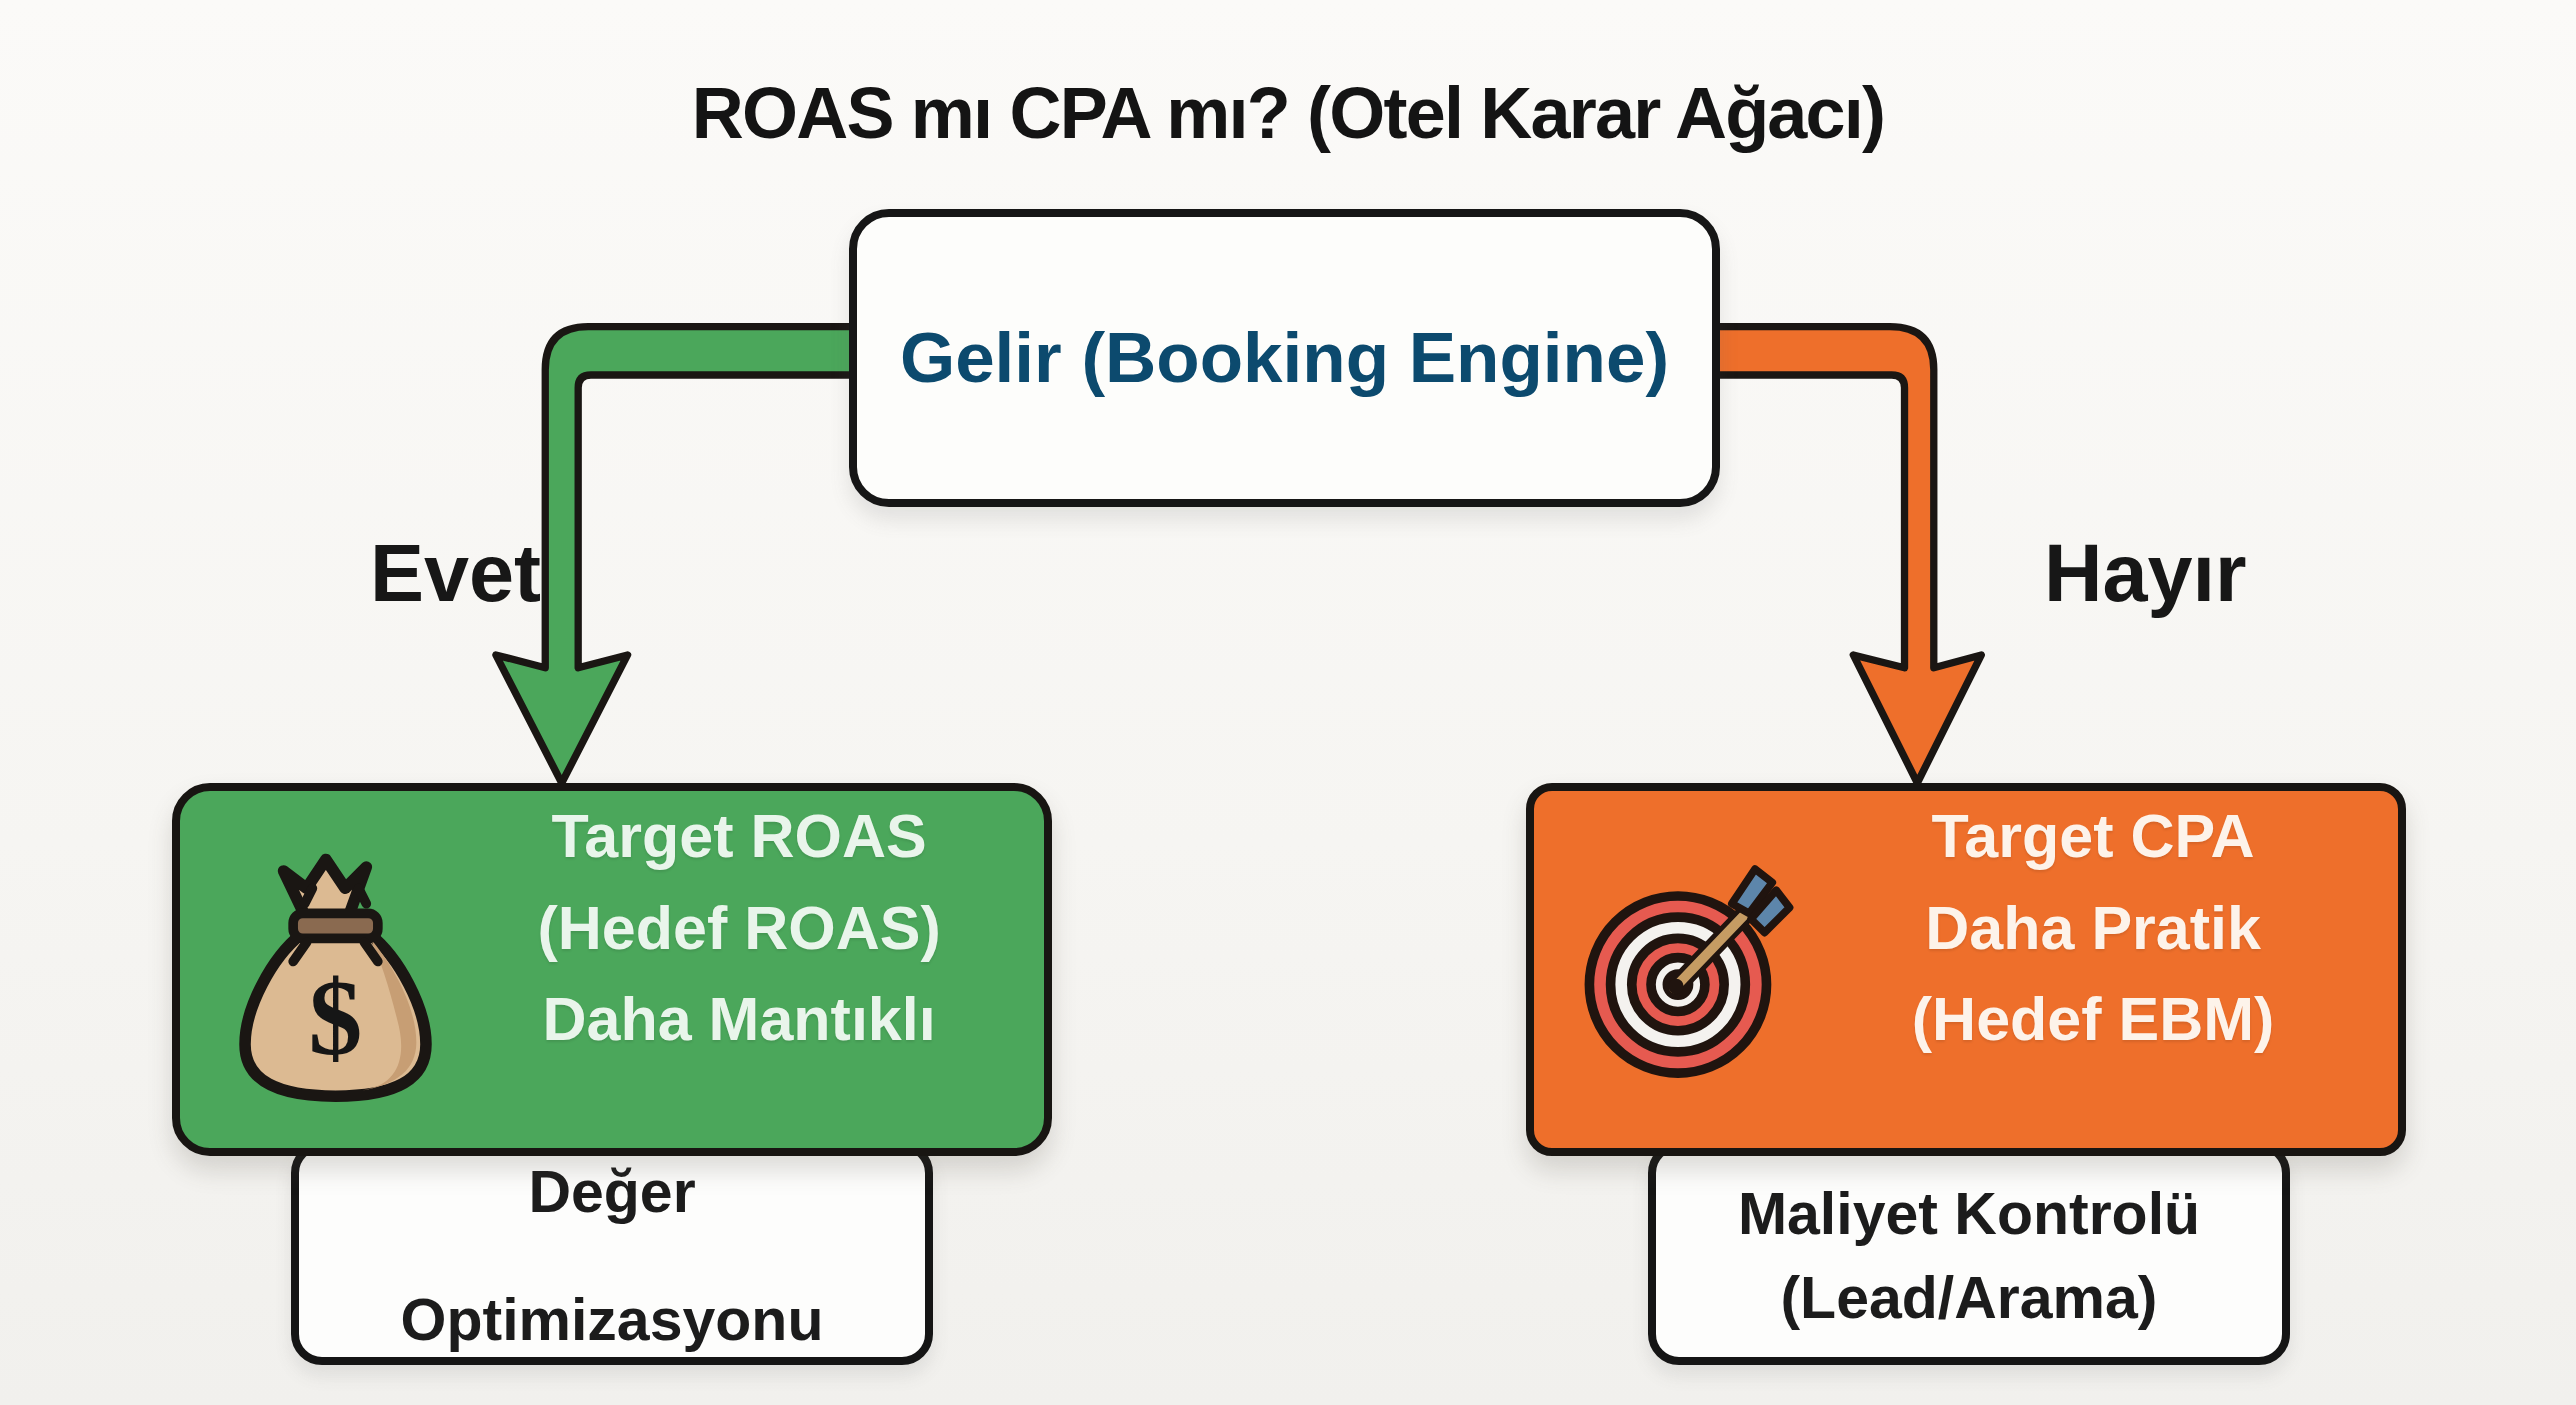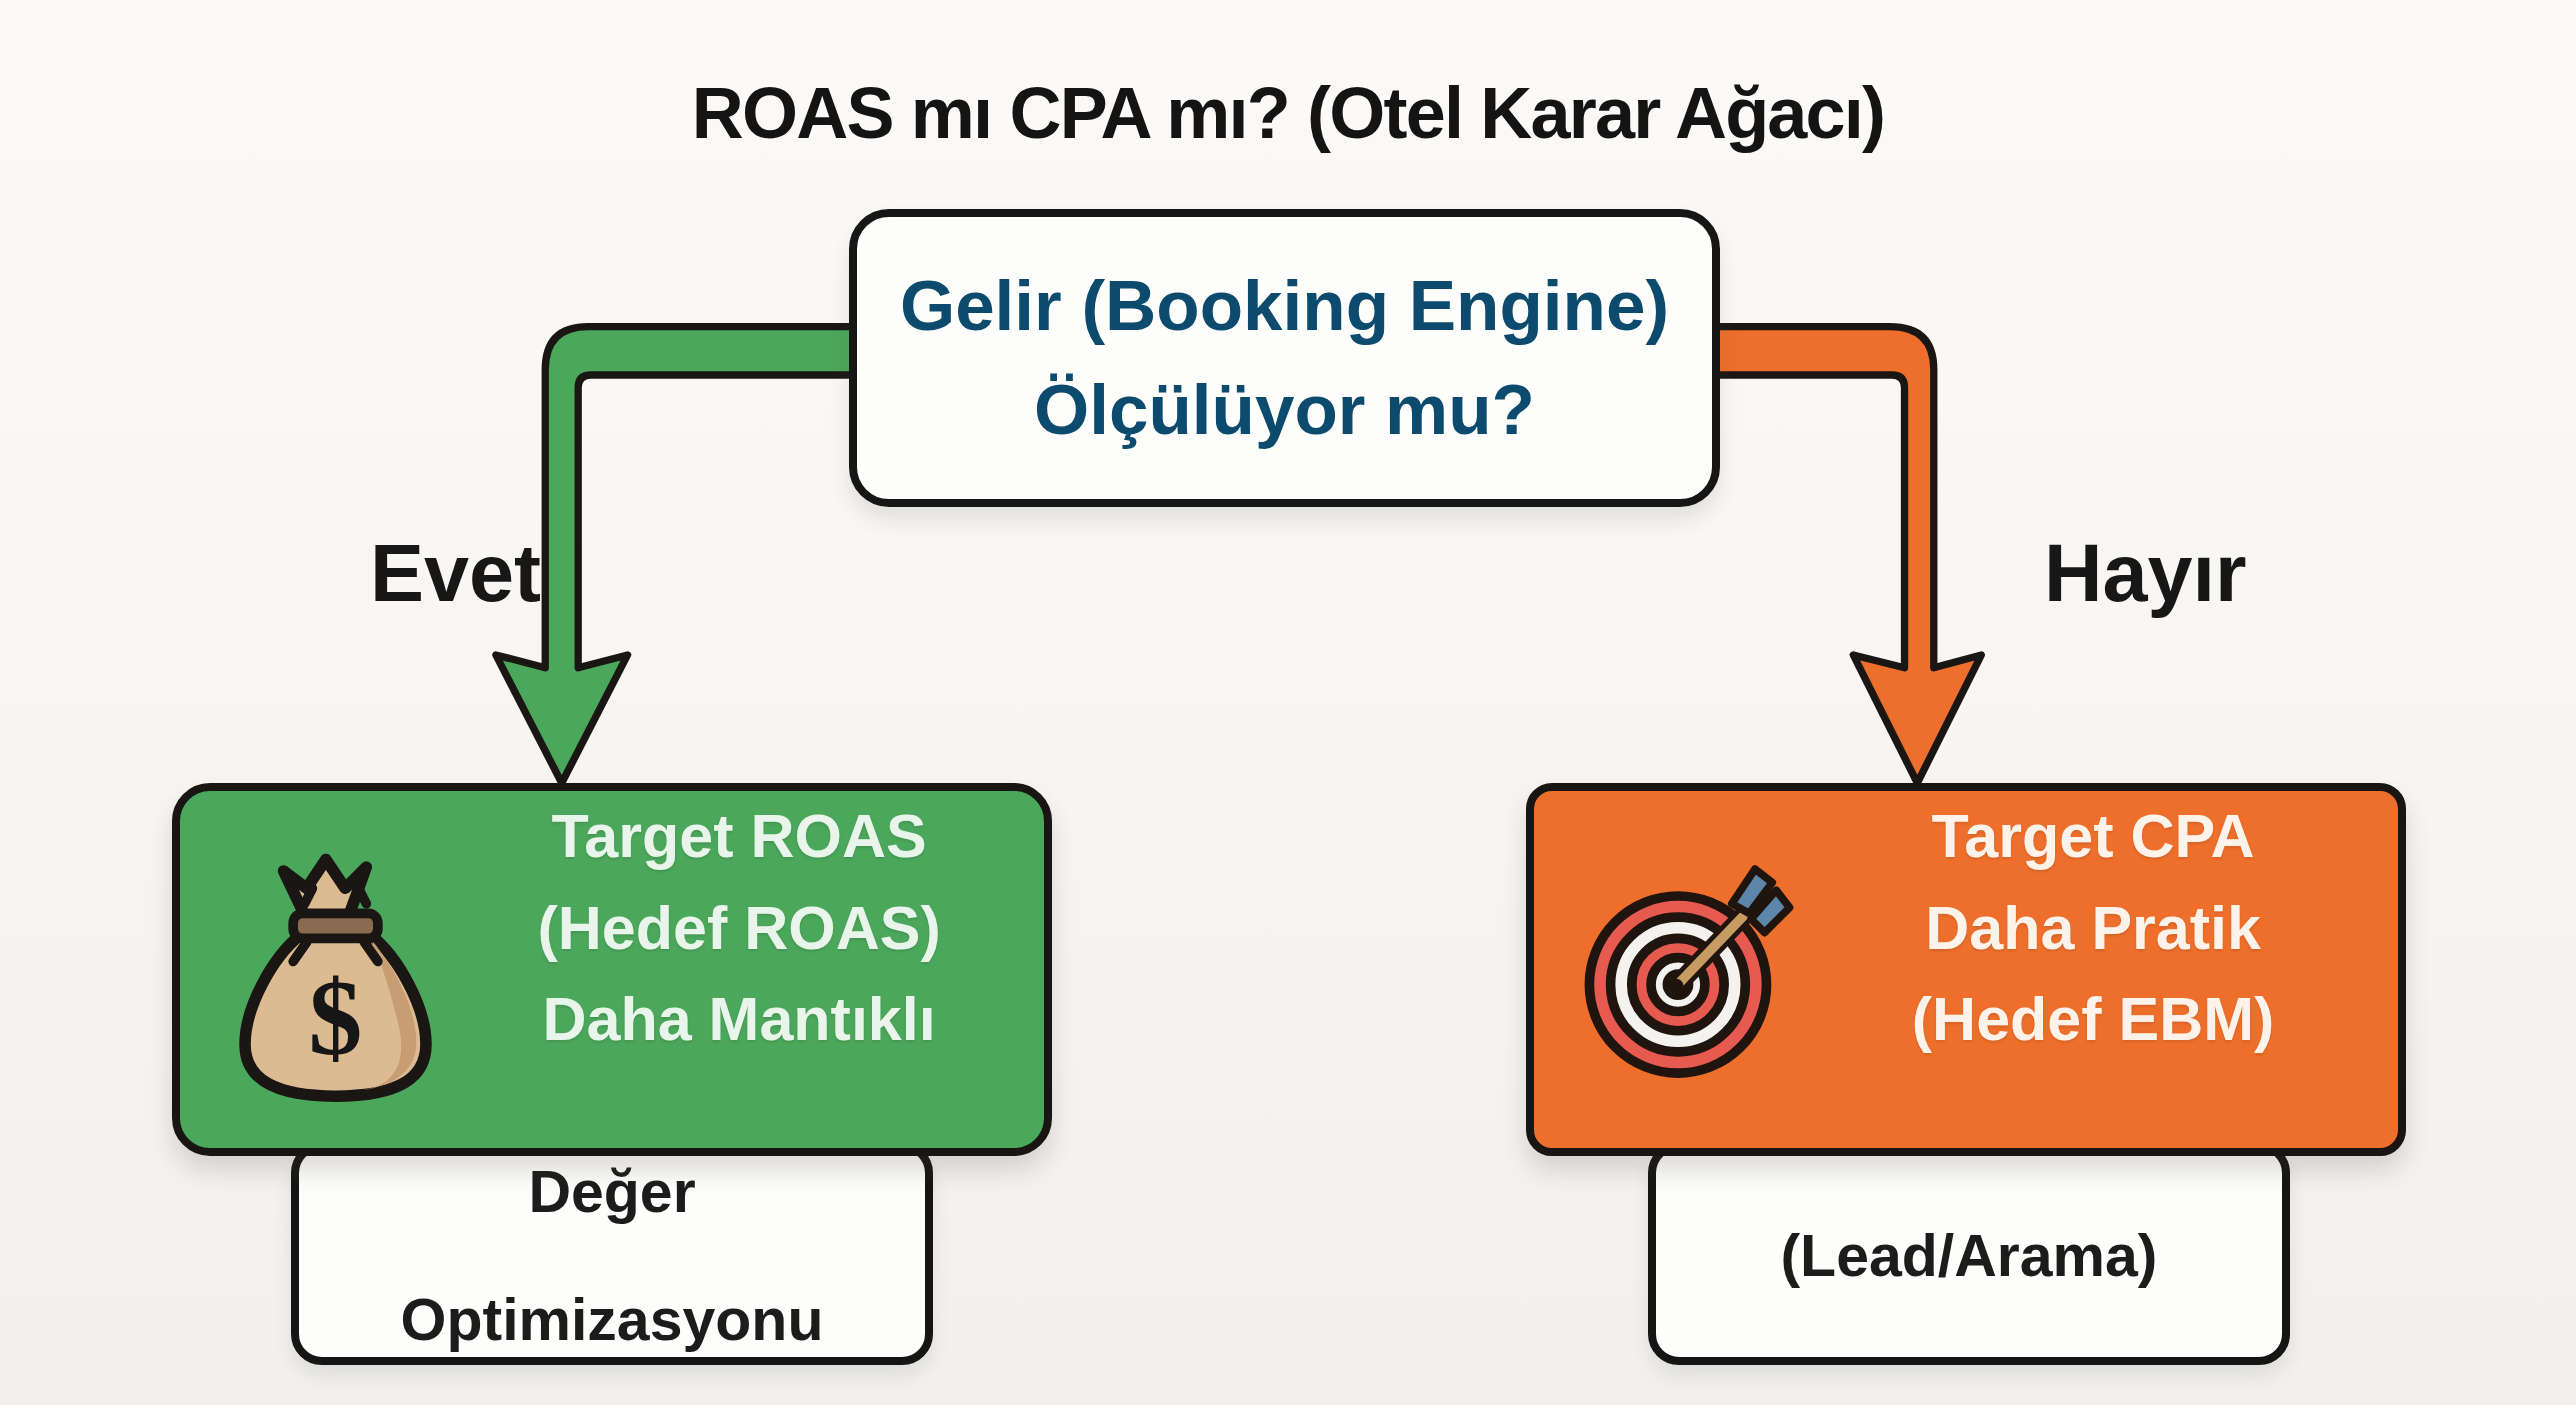--- a/index.html
+++ b/index.html
@@ -74,21 +74,20 @@
 
   <h1 class="title">ROAS mı CPA mı? (Otel Karar Ağacı)</h1>
 
   <svg class="connectors" width="2576" height="1405" viewBox="0 0 2816 1536" aria-hidden="true">
     <path d="M 940 357 L 643 357 Q 596 357 596 404 L 596 730 L 542 716 L 614 856 L 686 716 L 632 730 L 632 424 Q 632 410 646 410 L 940 410 Z" stroke="#1a1613" stroke-width="8" stroke-linejoin="round" fill="#4ba75b"></path>
     <path d="M 1872 357 L 2066 357 Q 2114 357 2114 404 L 2114 730 L 2166 716 L 2096 856 L 2026 716 L 2082 730 L 2082 424 Q 2082 410 2068 410 L 1872 410 Z" stroke="#1a1613" stroke-width="8" stroke-linejoin="round" fill="#ee6f2b"></path>
   </svg>
 
   <div class="decision">
     <div class="line">Gelir (Booking Engine)</div>
-    <div class="line">Ölçülüyor mu?</div>
   </div>
 
   <div class="branch-label label-yes">Evet</div>
   <div class="branch-label label-no">Hayır</div>
 
   <div class="node node-roas">
     <svg class="icon" viewBox="0 0 120 140" aria-hidden="true">
       <path d="M44,40 L33,17 L45,26 L55,11 L65,26 L76,15 L67,40 Z" fill="#dcba92" stroke="#1a1613" stroke-width="6" stroke-linejoin="round"></path>
       <path d="M42,50 C27,62 13,88 13,107 C13,126 30,134 60,134 C90,134 107,126 107,107 C107,88 93,62 78,50 Z" fill="#dcba92" stroke="#1a1613" stroke-width="6" stroke-linejoin="round"></path>
       <path d="M78,52 C90,66 102,88 102,106 C102,120 92,128 74,131 C94,128 97,112 92,94 C88,78 83,62 78,52 Z" fill="#c79e74" stroke="none"></path>
@@ -121,17 +120,18 @@
       <div class="line">Daha Pratik</div>
       <div class="line">(Hedef EBM)</div>
     </div>
   </div>
 
   <div class="note note-roas">
     <div class="line">Değer</div>
     <div class="line">Optimizasyonu</div>
   </div>
   <div class="note note-cpa">
+    <div class="line">Maliyet Kontrolü</div>
     <div class="line">(Lead/Arama)</div>
   </div>
 
 </div>
 
 
 </body></html>

